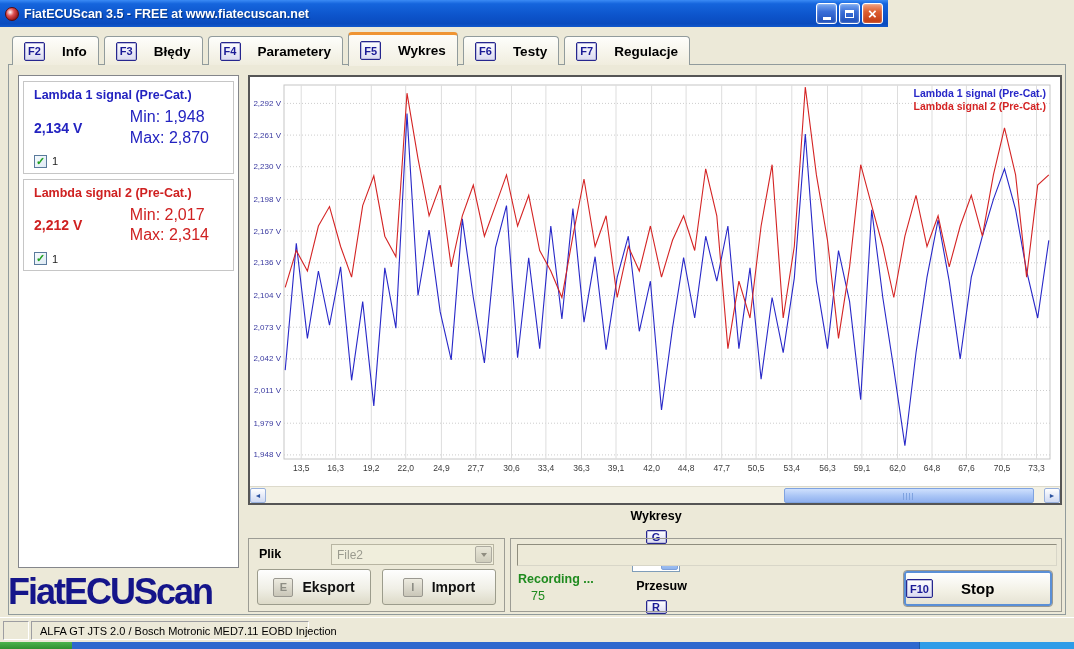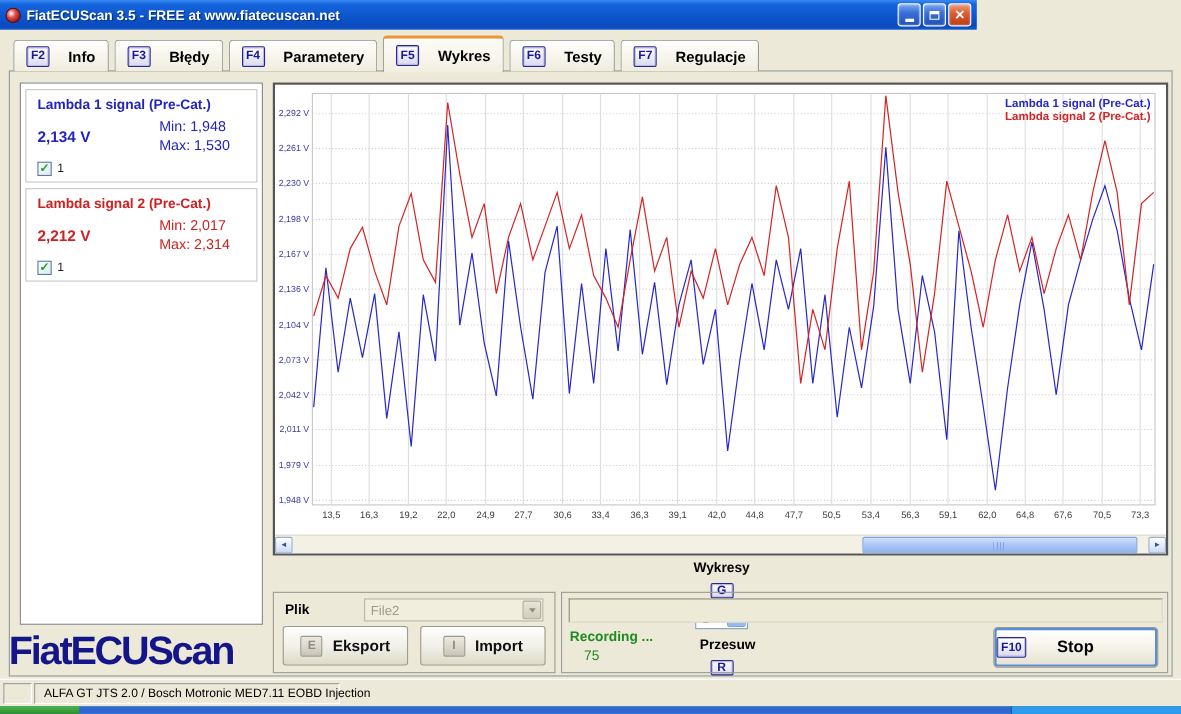--- a/index.html
+++ b/index.html
@@ -68,21 +68,21 @@
   }
   
   .left-panel {
     position:absolute; left:18px; top:75px; width:221px; height:493px;
     background:#fff; border:1px solid #84868B; z-index:2;
   }
   .signal-card { margin:5px 4px 0 4px; border:1px solid #C6C6C6; padding:6px 8px 5px 10px; background:#fff; }
   .sig-title { font-weight:bold; font-size:12.5px; margin-bottom:5px; white-space:nowrap; }
   .sig-row { display:flex; align-items:center; }
   .sig-value { font-weight:bold; font-size:14px; }
-  .sig-minmax { margin-left:auto; margin-right:16px; font-size:13px; line-height:1.3; }
+  .sig-minmax { margin-left:auto; margin-right:16px; font-size:16px; line-height:1.3; }
   .sig0 .sig-title, .sig0 .sig-value, .sig0 .sig-minmax { color:#2323C0; }
   .sig1 .sig-title, .sig1 .sig-value, .sig1 .sig-minmax { color:#CF2121; }
   .chk-row { display:flex; align-items:center; gap:5px; margin-top:6px; }
   .checkbox {
     width:13px; height:13px; background:linear-gradient(135deg,#F6FAFD,#DEEAF4);
     border:1px solid #5A7A9C; display:flex; align-items:center; justify-content:center;
     color:#21A121; font-weight:bold; font-size:11px; line-height:11px;
   }
   .chk-label { font-size:11px; color:#222; }
   
@@ -238,21 +238,21 @@
   </div>
 </div>
 
 <div class="left-panel">
   <div class="signal-card sig0">
     <div class="sig-title">Lambda 1 signal (Pre-Cat.)</div>
     <div class="sig-row">
       <span class="sig-value">2,134 V</span>
       <span class="sig-minmax">
         <span>Min: 1,948</span><br>
-        <span>Max: 1,530</span>
+        <span>Max: 2,870</span>
       </span>
     </div>
     <div class="chk-row">
       <span class="checkbox">
           <span>✓</span>
         </span>
       <span class="chk-label">1</span>
     </div>
   </div>
   <div class="signal-card sig1">

